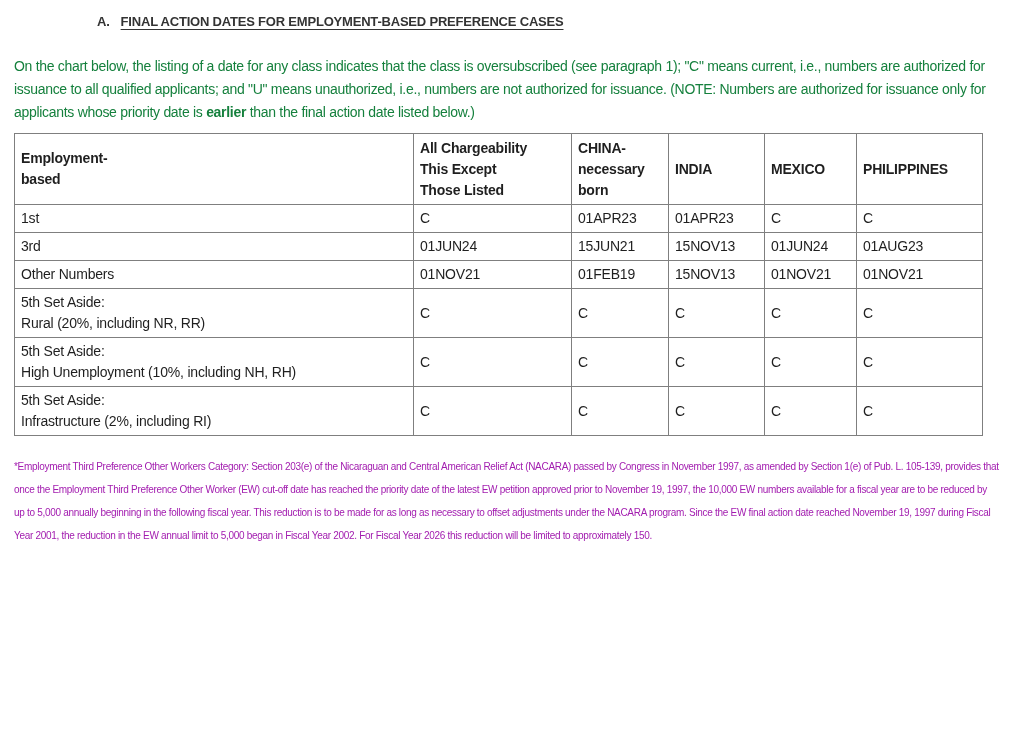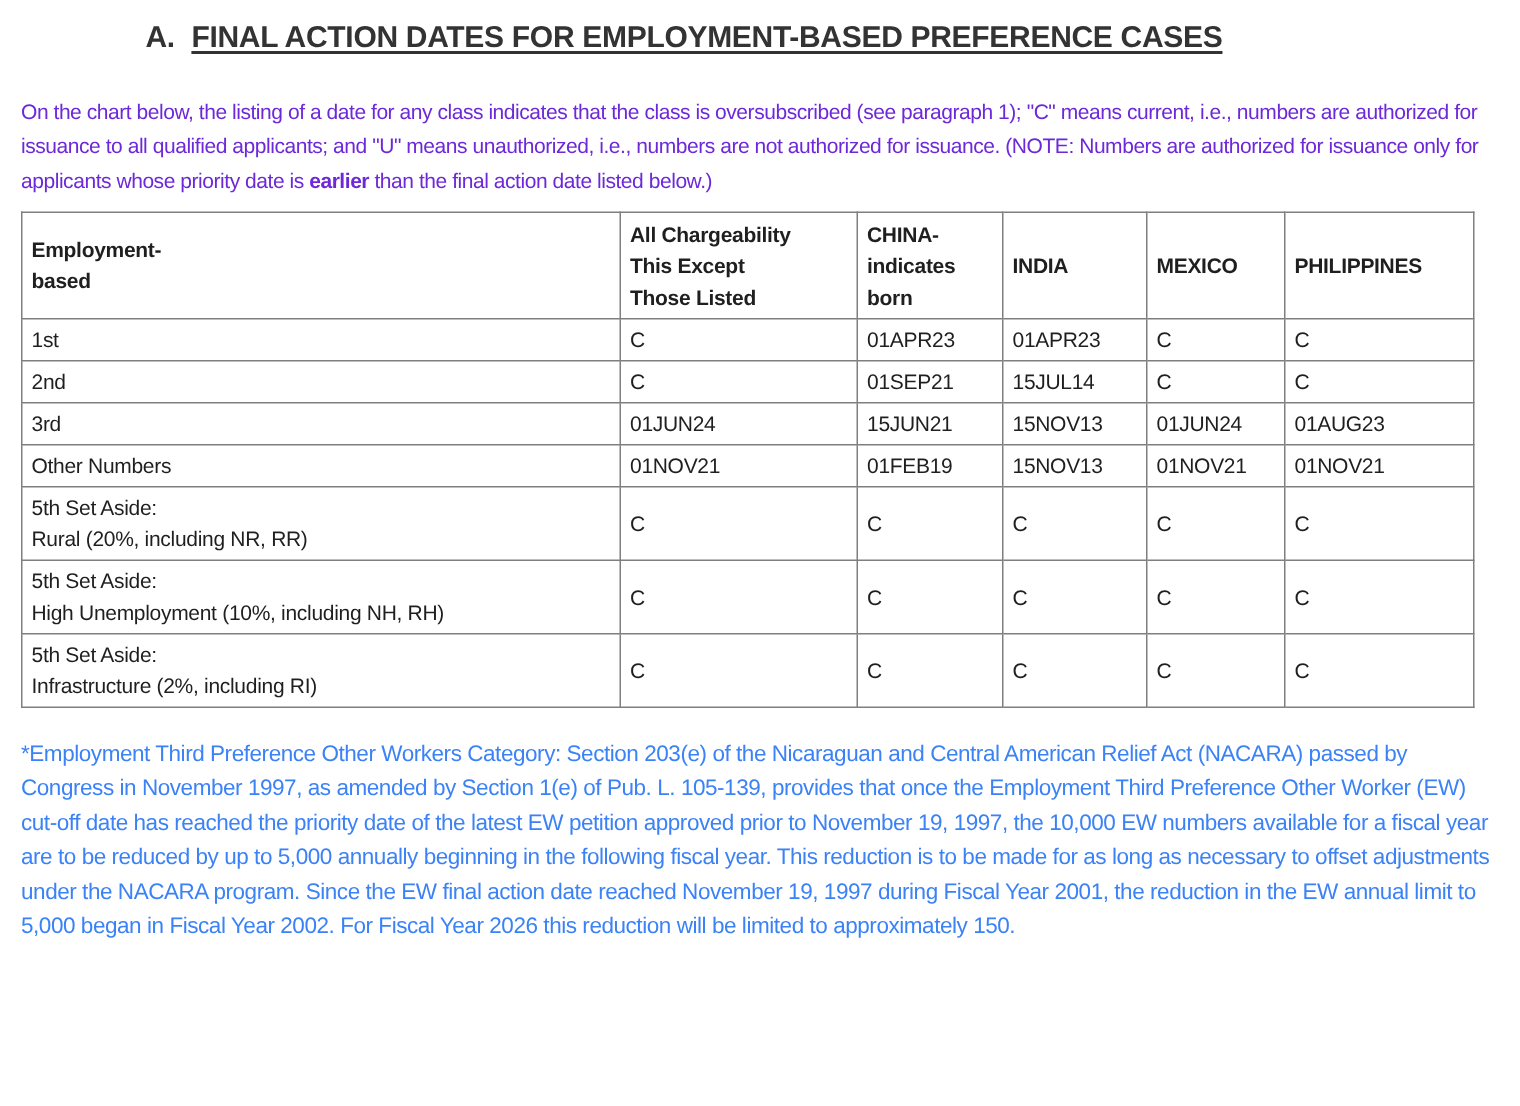--- a/index.html
+++ b/index.html
@@ -12,39 +12,39 @@
     font-family: "Liberation Sans", sans-serif;
     color: #2f2f2f;
   }
   .page {
     width: 1013px;
     height: 737px;
     box-sizing: border-box;
   }
   .heading {
     margin: 14px 0 0 97px;
-    font-size: 20px;
+    font-size: 13px;
     font-weight: bold;
     color: #333333;
     letter-spacing: -0.2px;
   }
   .heading .prefix {
     display: inline-block;
     margin-right: 11px;
   }
   .heading .title {
     text-decoration: underline;
     text-underline-offset: 3px;
   }
   .intro {
     margin: 26px 14px 0 14px;
     font-size: 14px;
     line-height: 23px;
     letter-spacing: -0.3px;
-    color: #6d28d9;
+    color: #15803d;
   }
   .intro b { font-weight: bold; }
   table.fad {
     margin: 9px 0 0 14px;
     border-collapse: collapse;
     table-layout: fixed;
     width: 968px;
     font-size: 14px;
   }
   table.fad th, table.fad td {
@@ -58,24 +58,24 @@
     overflow: hidden;
     white-space: nowrap;
   }
   table.fad th {
     font-weight: bold;
     height: 64px;
   }
   table.fad td { height: 21px; }
   .footnote {
     margin: 19px 14px 0 14px;
-    font-size: 15px;
+    font-size: 10px;
     line-height: 23px;
     letter-spacing: -0.3px;
-    color: #3b82f6;
+    color: #a21caf;
   }
 </style>
 </head>
 <body>
 
 <div class="page">
 
   <div class="heading">
     <span class="prefix">A.</span><span class="title">FINAL ACTION DATES FOR EMPLOYMENT-BASED PREFERENCE CASES</span>
   </div>
@@ -97,21 +97,21 @@
             <div>Employment-</div>
             <div>based</div>
           </th>
           <th>
             <div>All Chargeability</div>
             <div>This Except</div>
             <div>Those Listed</div>
           </th>
           <th>
             <div>CHINA-</div>
-            <div>indicates</div>
+            <div>necessary</div>
             <div>born</div>
           </th>
           <th>
             <div>INDIA</div>
           </th>
           <th>
             <div>MEXICO</div>
           </th>
           <th>
             <div>PHILIPPINES</div>
@@ -119,30 +119,20 @@
         </tr>
       </thead>
     <tbody>
         <tr>
           <td>
             <div>1st</div>
           </td>
           <td>C</td>
           <td>01APR23</td>
           <td>01APR23</td>
-          <td>C</td>
-          <td>C</td>
-        </tr>
-        <tr>
-          <td>
-            <div>2nd</div>
-          </td>
-          <td>C</td>
-          <td>01SEP21</td>
-          <td>15JUL14</td>
           <td>C</td>
           <td>C</td>
         </tr>
         <tr>
           <td>
             <div>3rd</div>
           </td>
           <td>01JUN24</td>
           <td>15JUN21</td>
           <td>15NOV13</td>

